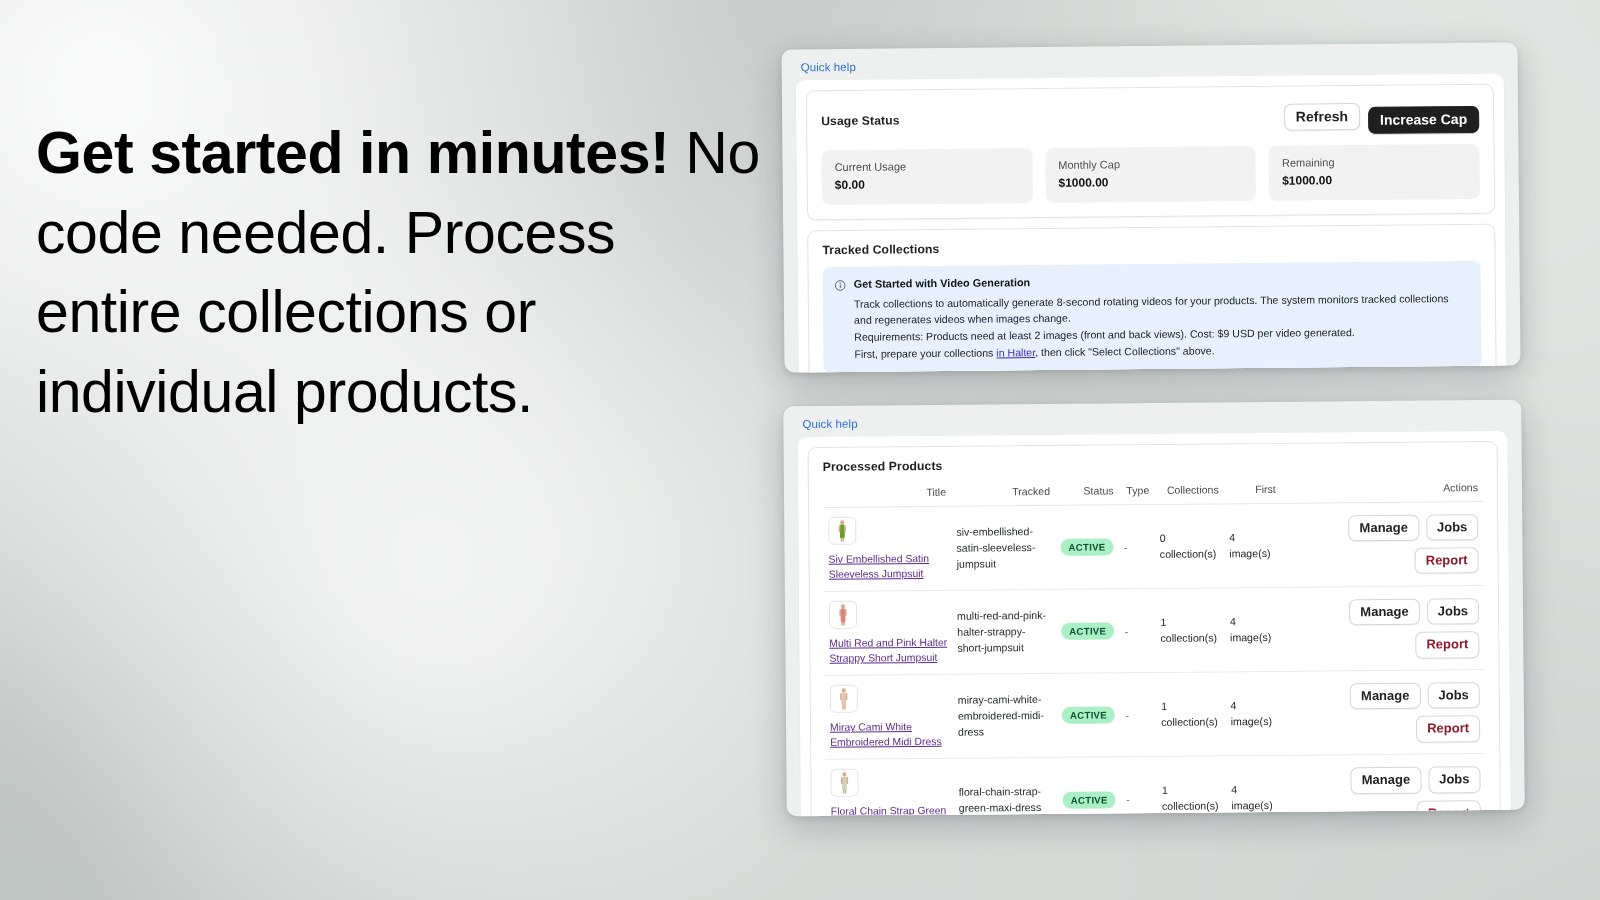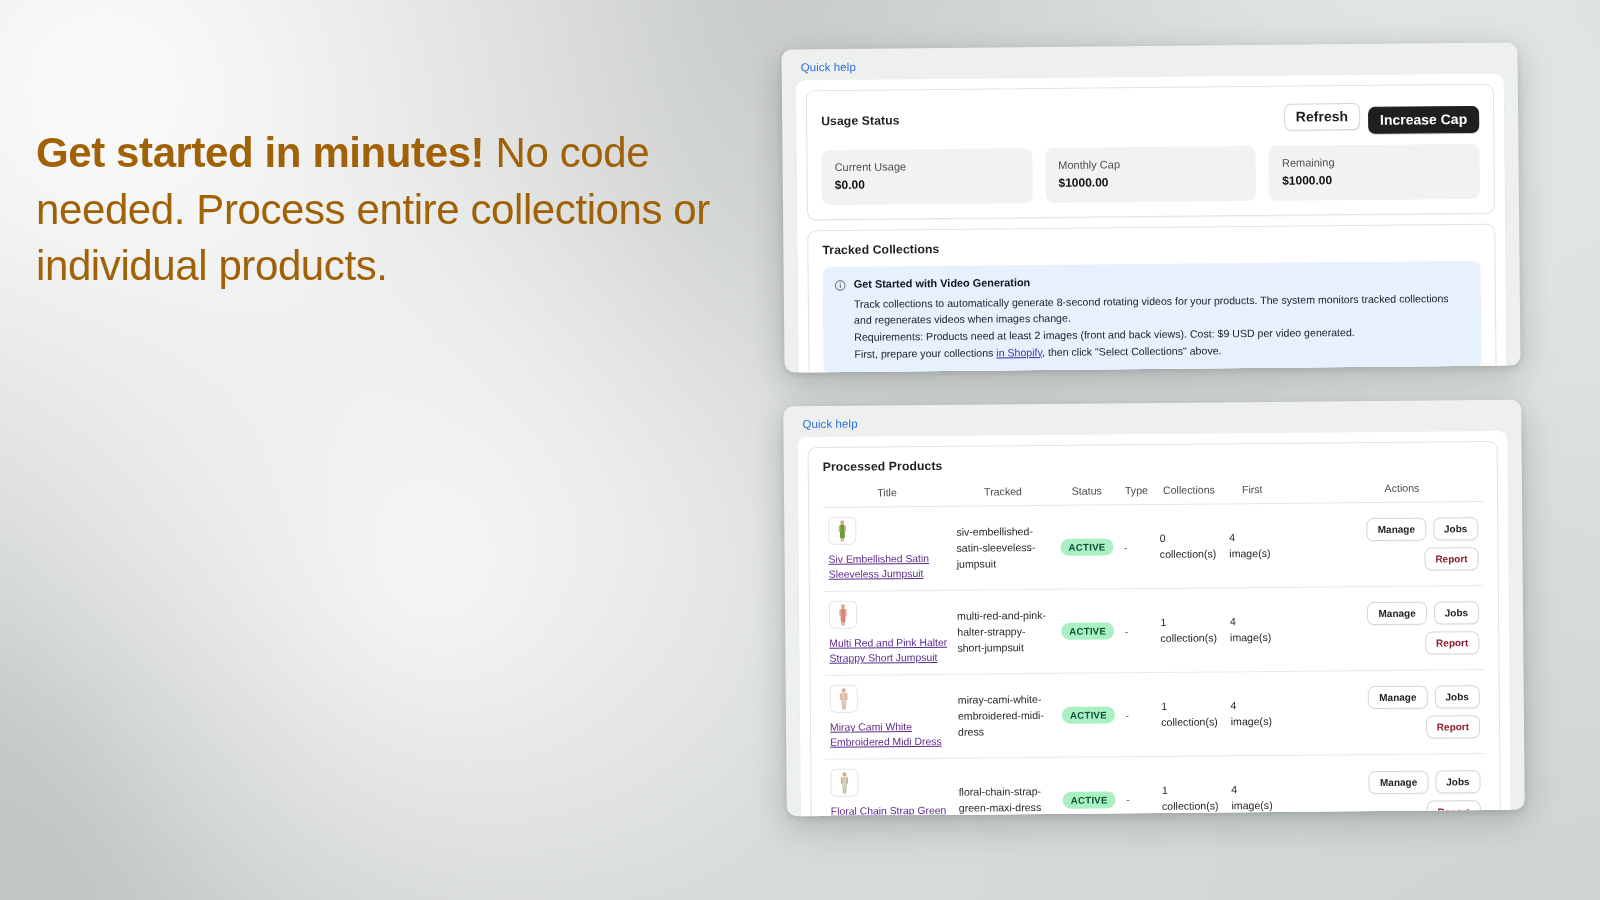--- a/index.html
+++ b/index.html
@@ -32,24 +32,24 @@
       radial-gradient(circle at 88% 30%, rgba(226,231,228,0.95) 0%, rgba(226,231,228,0) 42%),
       radial-gradient(circle at 74% 52%, rgba(178,184,182,0.55) 0%, rgba(178,184,182,0) 34%),
       linear-gradient(145deg, #cfd3d1 0%, #dfe2e0 45%, #c9cecc 100%);
     filter: blur(46px);
   }
 
   
   #copy {
     position: absolute;
     left: 36px;
-    top: 125px;
+    top: 114px;
     width: 730px;
-    color: #a16207;
-    font-size: 42px;
+    color: #000000;
+    font-size: 59px;
     line-height: 1.35;
     letter-spacing: -0.4px;
   }
   #copy .para { margin-bottom: 58px; }
   #copy .para:last-child { margin-bottom: 0; }
   #copy b { font-weight: 700; }
 
   
   .panel {
     position: absolute;
@@ -163,21 +163,21 @@
   .banner-body { font-size: 10.6px; color: #20242b; line-height: 1.58; }
   .banner-title { font-weight: 700; font-size: 10.9px; color: #10141a; margin-bottom: 2px; }
   .banner a { color: #3b2fb0; text-decoration: underline; }
 
   
   table.products { width: 100%; border-collapse: collapse; }
   table.products th {
     font-size: 10.6px;
     font-weight: 400;
     color: #4a4a4a;
-    text-align: center;
+    text-align: right;
     padding: 7px 5px 8px 5px;
     border-bottom: 1px solid #e6e6e6;
     white-space: nowrap;
   }
   table.products td {
     padding: 9px 5px;
     border-bottom: 1px solid #eaeaea;
     vertical-align: middle;
     font-size: 10.6px;
     color: #1f1f1f;
@@ -228,21 +228,21 @@
 
   .actions-wrap {
     display: flex;
     flex-wrap: wrap;
     gap: 7px;
     justify-content: flex-end;
     width: 152px;
     margin-left: auto;
   }
   .btn-sm {
-    font-size: 10px;
+    font-size: 13px;
     font-weight: 600;
     border-radius: 7px;
     padding: 5px 10px;
     background: #fff;
     border: 1px solid #d6d6d6;
     color: #1f1f1f;
     cursor: pointer;
     box-shadow: 0 1px 0 rgba(0,0,0,0.04);
     line-height: 1.1;
   }
@@ -300,21 +300,21 @@
               <circle cx="8" cy="8" r="7" fill="none" stroke="#3c4654" stroke-width="1.2"></circle>
               <circle cx="8" cy="4.6" r="0.85" fill="#3c4654"></circle>
               <rect x="7.35" y="6.6" width="1.3" height="5" rx="0.6" fill="#3c4654"></rect>
             </svg>
           </span>
           <div class="banner-body">
             <div class="banner-title">Get Started with Video Generation</div>
             <div>Track collections to automatically generate 8-second rotating videos for your products. The system monitors tracked collections and regenerates videos when images change.</div>
             <div>Requirements: Products need at least 2 images (front and back views). Cost: $9 USD per video generated.</div>
             <div>
-              <span>First, prepare your collections </span><a>in Shopify</a><span>, then click "Select Collections" above.</span>
+              <span>First, prepare your collections </span><a>in Halter</a><span>, then click "Select Collections" above.</span>
             </div>
           </div>
         </div>
       </div>
 
     </div>
   </div>
 
   <div class="panel" id="panel-bottom">
     <a class="quick-help">Quick help</a>

